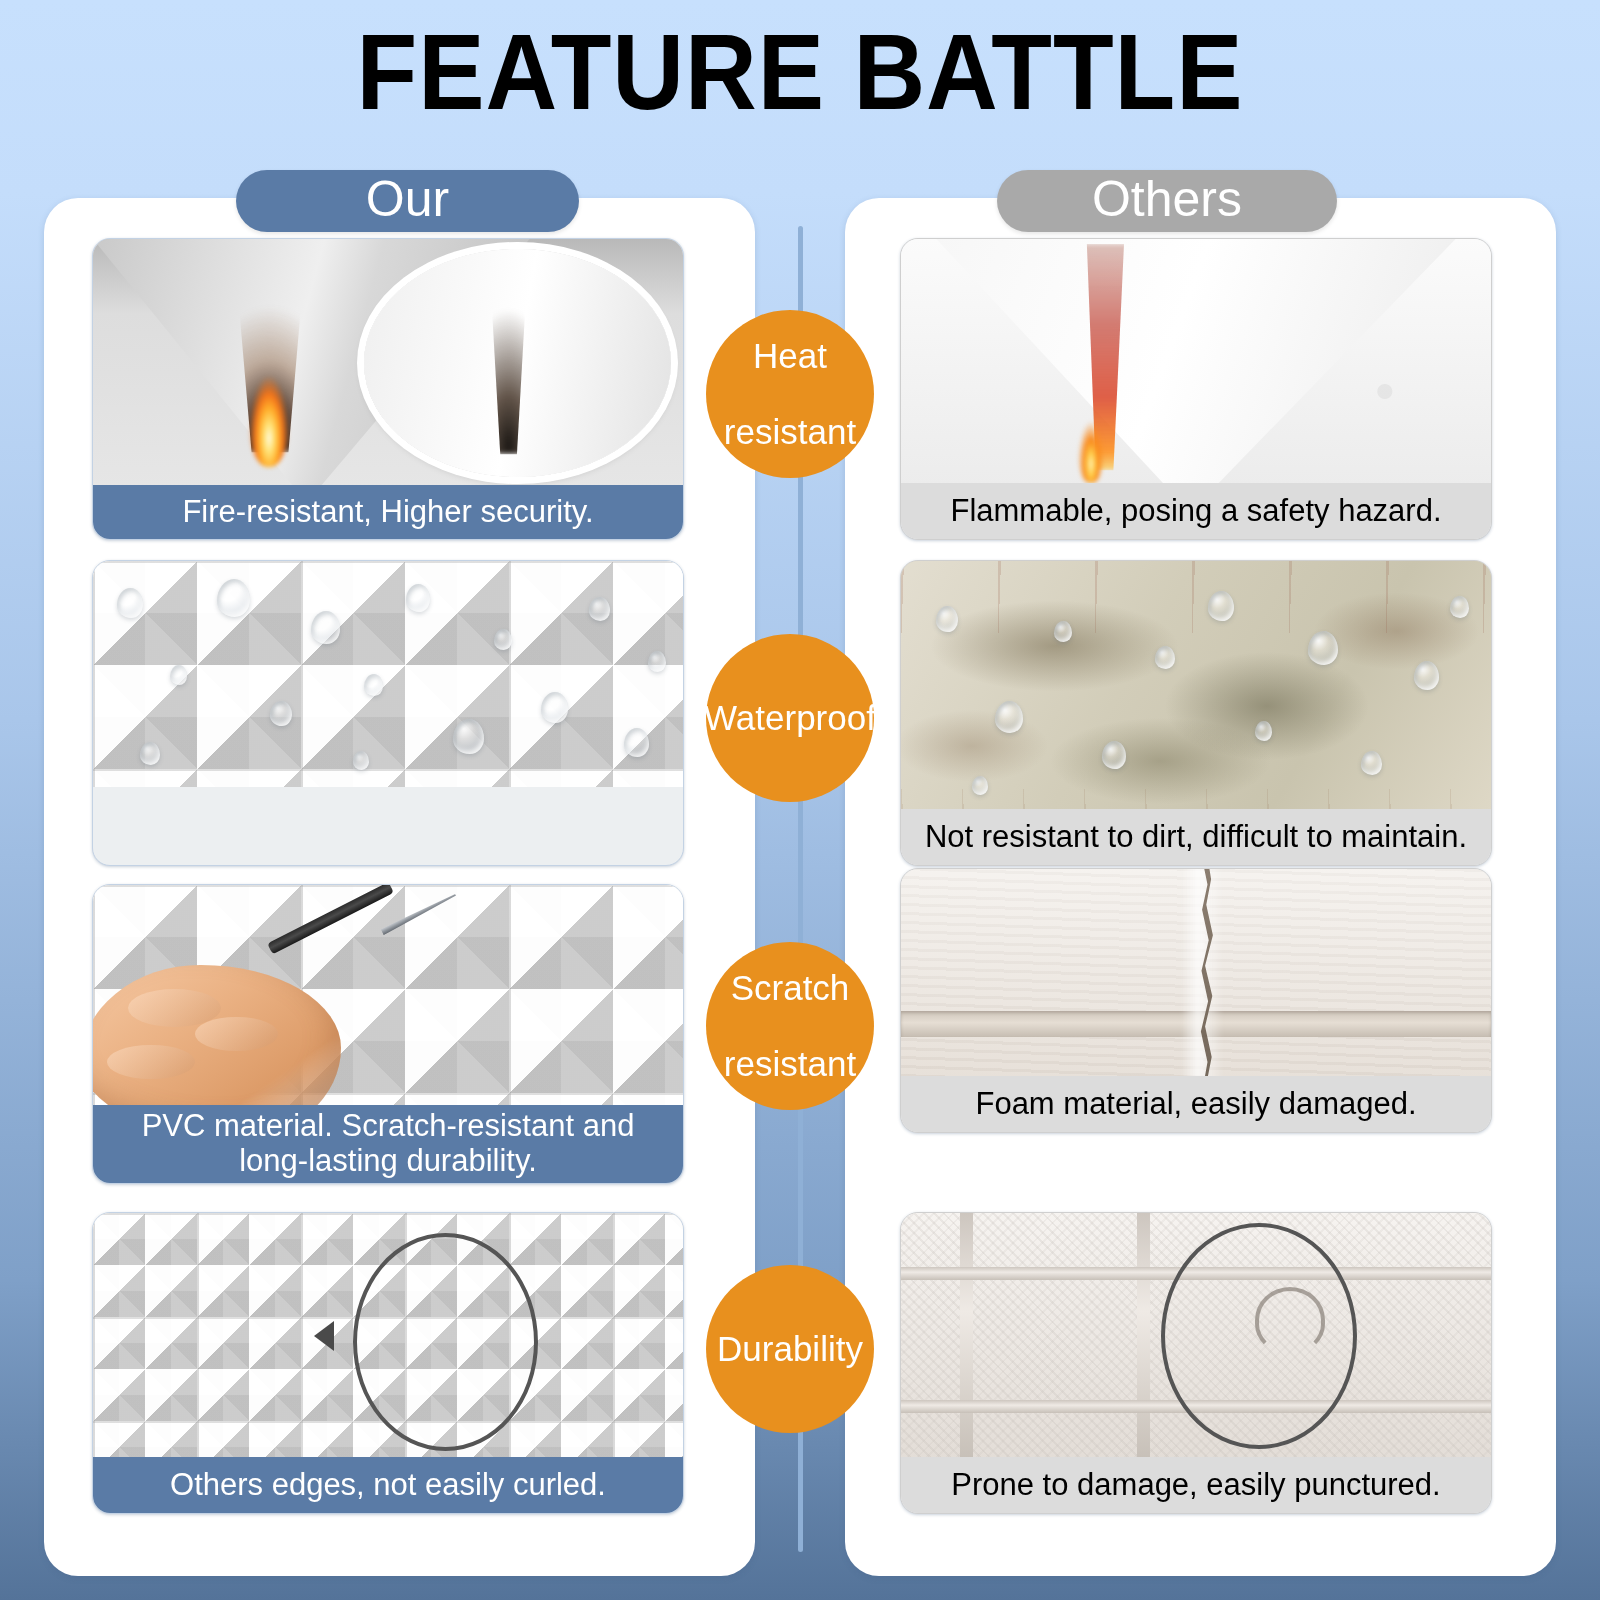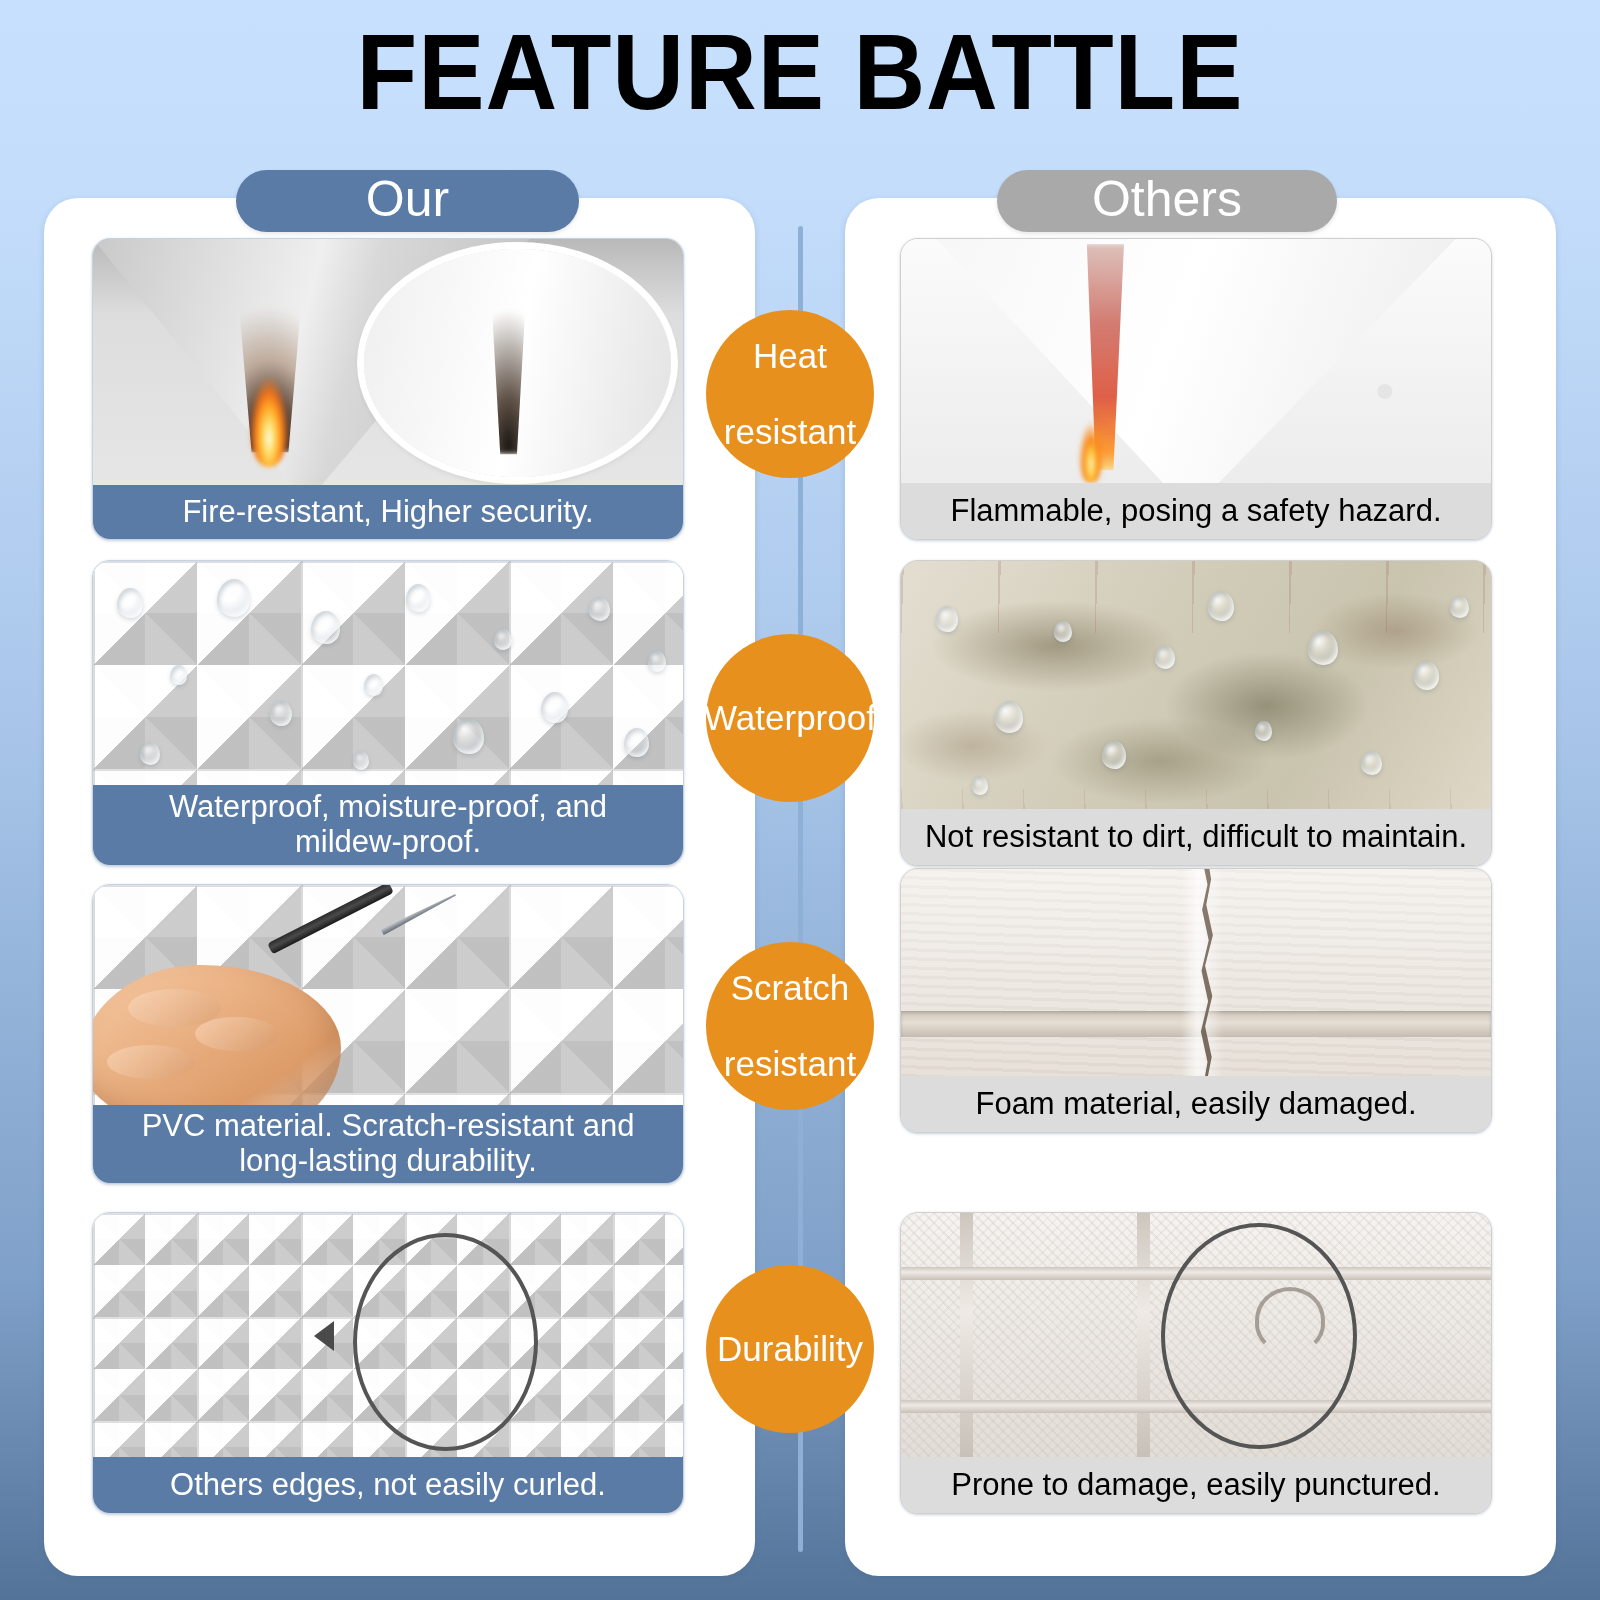--- a/index.html
+++ b/index.html
@@ -474,26 +474,20 @@
         <div class="drop" style="left:68%;top:30%;width:18px;height:21px;"></div>
         <div class="drop" style="left:76%;top:58%;width:27px;height:31px;"></div>
         <div class="drop" style="left:84%;top:16%;width:21px;height:24px;"></div>
         <div class="drop" style="left:90%;top:74%;width:25px;height:29px;"></div>
         <div class="drop" style="left:8%;top:80%;width:20px;height:23px;"></div>
         <div class="drop" style="left:44%;top:84%;width:16px;height:19px;"></div>
         <div class="drop" style="left:94%;top:40%;width:18px;height:21px;"></div>
       </div>
     </div>
   </div>
-  <div class="caption cap-our" style="height:80px;font-size:31px;">
-    <span>
-      <span>Waterproof, moisture-proof, and</span><br>
-      <span>mildew-proof.</span>
-    </span>
-  </div>
 </div>
 
 <div class="card card-others" style="top:560px;height:306px;">
   <div class="thumb" style="height:250px;">
     <div class="art">
       <div class="dirty"></div>
       <div class="dirty-streaks"></div>
       <div class="drops">
         <div class="drop" style="left:6%;top:18%;width:22px;height:26px;"></div>
         <div class="drop" style="left:16%;top:56%;width:28px;height:32px;"></div>

